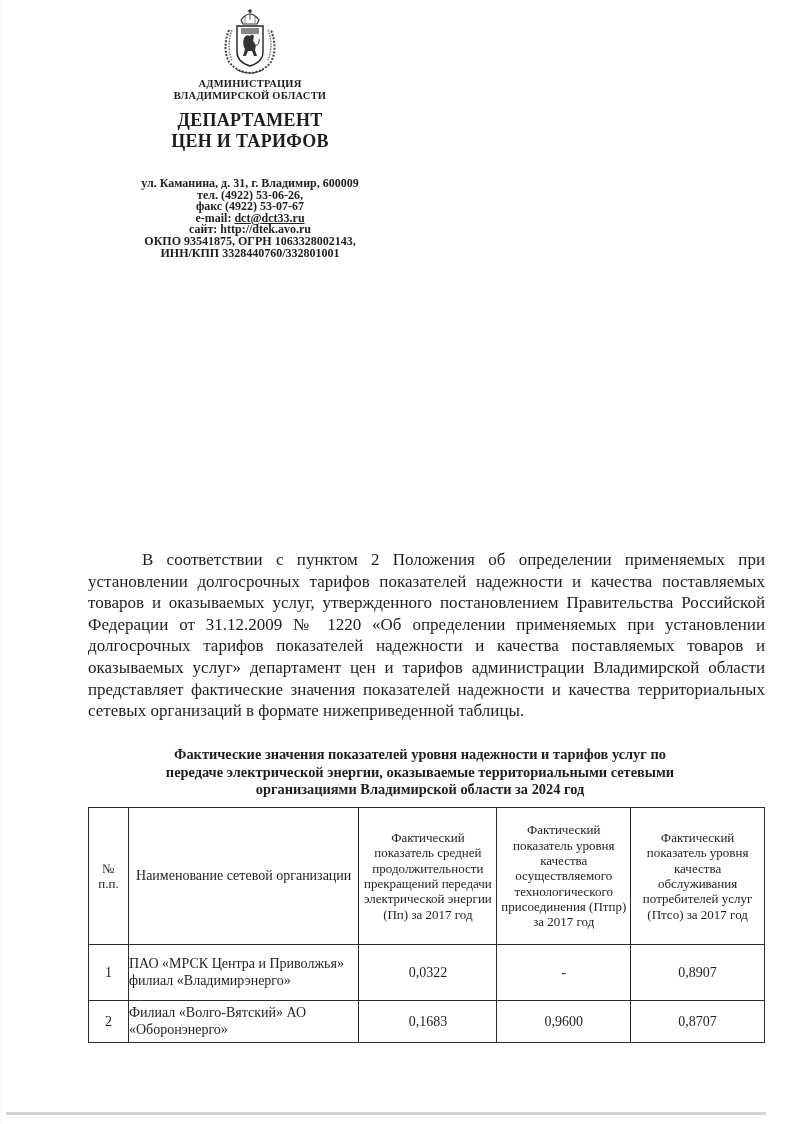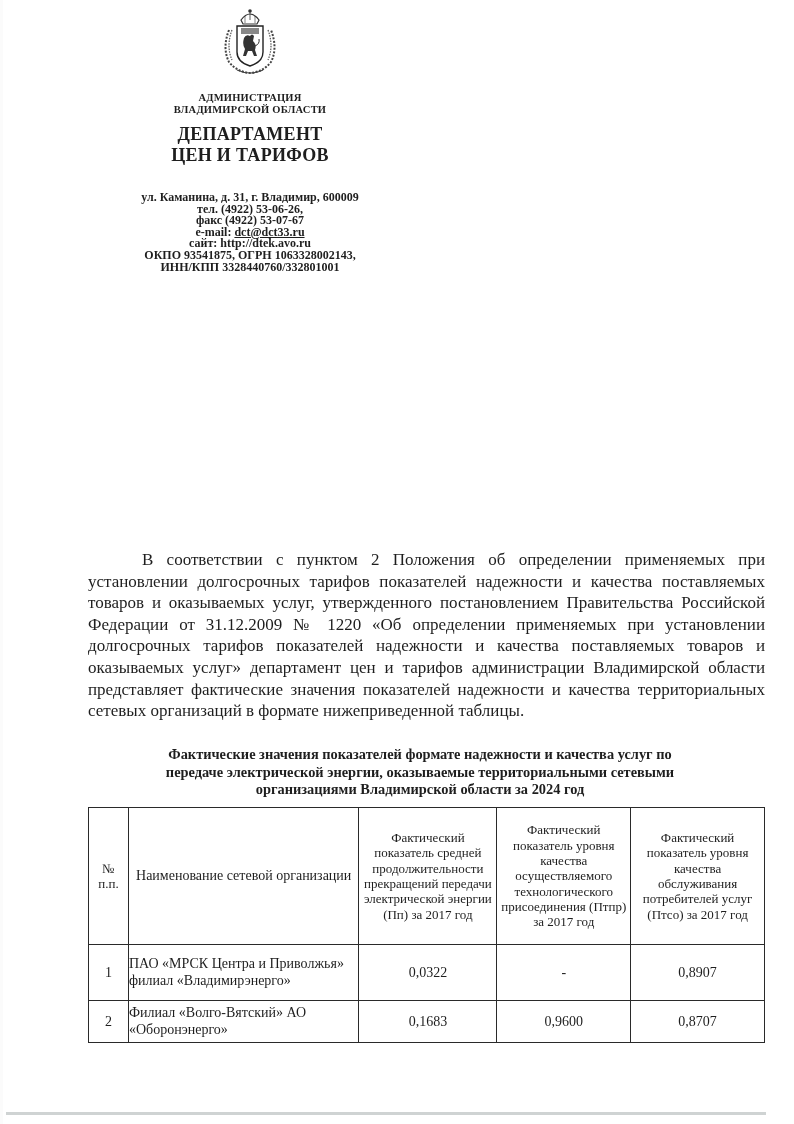--- a/index.html
+++ b/index.html
@@ -5,21 +5,21 @@
     html, body { margin: 0; padding: 0; }
     body {
       width: 794px; height: 1124px; background: #ffffff; position: relative; overflow: hidden;
       font-family: "Liberation Serif", "DejaVu Serif", serif; color: #1e1e1e;
     }
     .letterhead {
       position: absolute; left: 130px; top: 6px; width: 240px; text-align: center;
     }
     .emblem { display: block; margin: 0 auto; width: 62px; height: 72px; }
     .admin {
-      margin-top: 14px; font-weight: bold; font-size: 10.5px; line-height: 12px; letter-spacing: 0.2px;
+      margin-top: 0; font-weight: bold; font-size: 10.5px; line-height: 12px; letter-spacing: 0.2px;
     }
     .dept {
       margin-top: 8px; font-weight: bold; font-size: 18px; line-height: 21px; letter-spacing: 0.3px;
     }
     .contacts {
       margin-top: 26px; font-weight: bold; font-size: 12px; line-height: 11.6px;
     }
     .contacts .u { text-decoration: underline; }
     .intro {
       position: absolute; left: 88px; top: 549px; width: 677px;
@@ -88,21 +88,21 @@
     <div><span>e-mail: </span><span class="u">dct@dct33.ru</span></div>
     <div>сайт: http://dtek.avo.ru</div>
     <div>ОКПО 93541875, ОГРН 1063328002143,</div>
     <div>ИНН/КПП 3328440760/332801001</div>
   </div>
 </div>
 
 <div class="intro">В соответствии с пунктом 2 Положения об определении применяемых при установлении долгосрочных тарифов показателей надежности и качества поставляемых товаров и оказываемых услуг, утвержденного постановлением Правительства Российской Федерации от 31.12.2009 № 1220 «Об определении применяемых при установлении долгосрочных тарифов показателей надежности и качества поставляемых товаров и оказываемых услуг» департамент цен и тарифов администрации Владимирской области представляет фактические значения показателей надежности и качества территориальных сетевых организаций в формате нижеприведенной таблицы.</div>
 
 <div class="table-title">
-  <div>Фактические значения показателей формате надежности и качества услуг по</div>
+  <div>Фактические значения показателей уровня надежности и тарифов услуг по</div>
   <div>передаче электрической энергии, оказываемые территориальными сетевыми</div>
   <div>организациями Владимирской области за 2024 год</div>
 </div>
 
 <table class="data">
   <colgroup>
     <col style="width:40px">
     <col style="width:231px">
     <col style="width:138px">
     <col style="width:134px">

